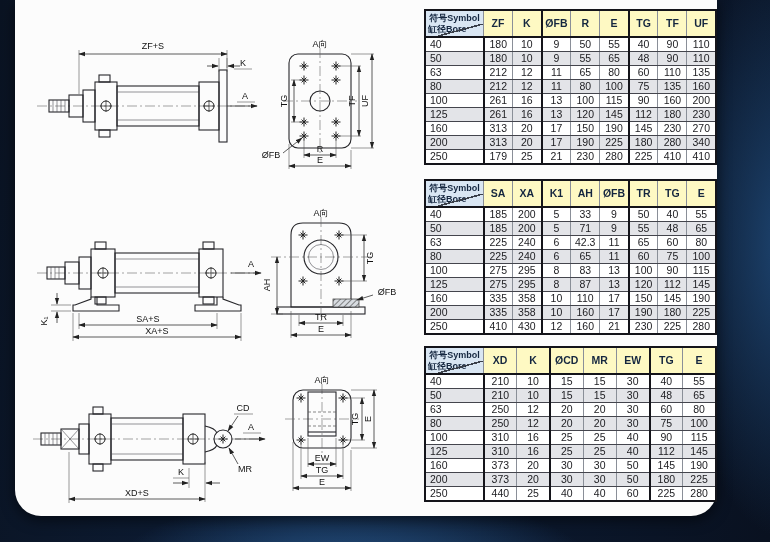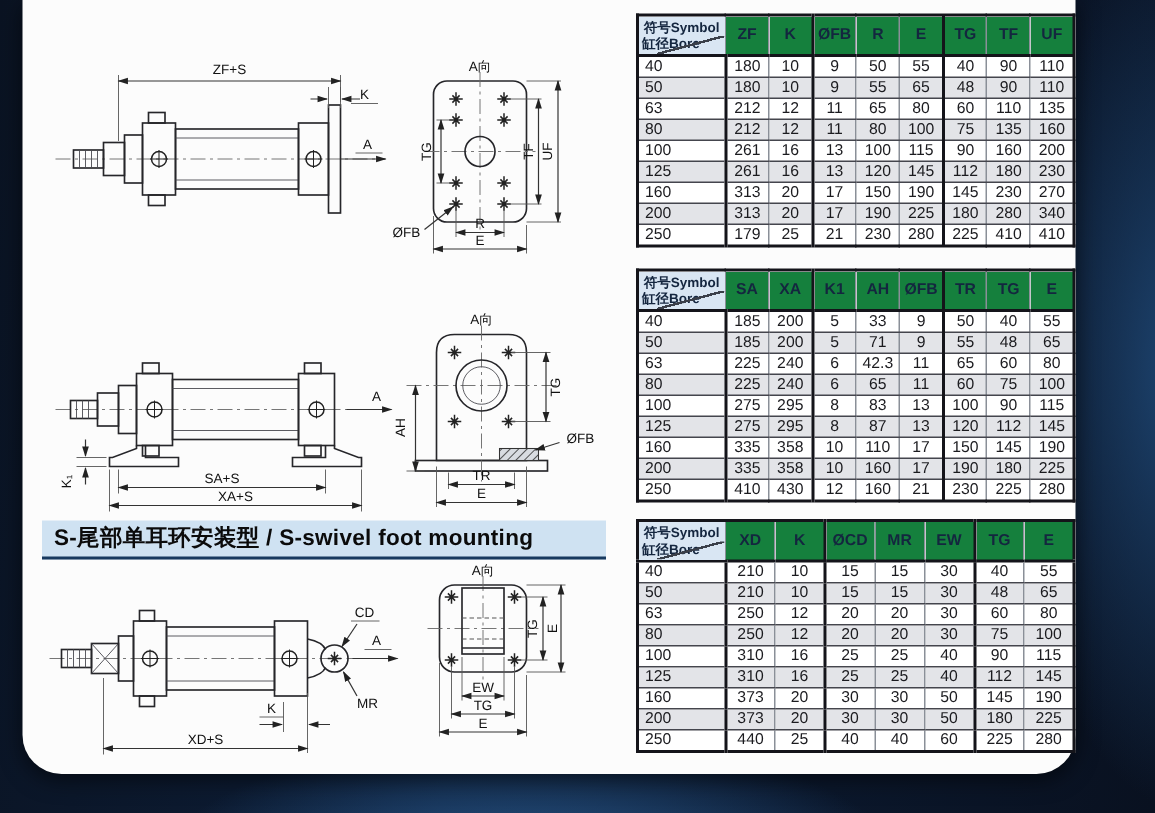--- a/index.html
+++ b/index.html
@@ -29,21 +29,21 @@
     position:absolute;left:409px;width:293px;table-layout:fixed;
     border-collapse:collapse;background:#fff;border:2px solid #14141a;
     font-size:10.5px;
   }
   table.dim-table th,table.dim-table td{
     border:1px solid #8a8f98;border-top-color:#44454d;border-bottom-color:#44454d;
     text-align:center;padding:0;height:13px;line-height:13px;color:#1b1b1f;
     font-weight:normal;overflow:hidden;
   }
   table.dim-table thead th{
-    background:#15803d;color:#14263f;font-weight:bold;height:25px;line-height:11px;
+    background:#fef9c3;color:#14263f;font-weight:bold;height:25px;line-height:11px;
     border-bottom:2px solid #14141a;
   }
   table.dim-table th.corner{width:57px;position:relative;background:#d9e6f3;}
   .corner .ctop{display:block;font-size:9px;text-align:center;margin-top:1px}
   .corner .cbot{display:block;font-size:9px;text-align:left;padding-left:2px}
   .corner:after{
     content:"";position:absolute;left:12px;right:0;top:13px;bottom:0;
     background:linear-gradient(to bottom right,transparent calc(50% - .8px),#3a3f49 calc(50% - .8px),#3a3f49 calc(50% + .8px),transparent calc(50% + .8px));
   }
   table.dim-table .bore{text-align:left;padding-left:4px;}
@@ -236,21 +236,20 @@
       <line class="ext" x1="322" y1="110" x2="322" y2="121"></line>
       <line class="dim" x1="278" y1="118" x2="322" y2="118" marker-start="url(#arr)" marker-end="url(#arr)"></line>
       <text class="lbl" x="300" y="115" text-anchor="middle">TR</text>
       <line class="ext" x1="270" y1="106" x2="270" y2="133"></line>
       <line class="ext" x1="330" y1="106" x2="330" y2="133"></line>
       <line class="dim" x1="270" y1="130" x2="330" y2="130" marker-start="url(#arr)" marker-end="url(#arr)"></line>
       <text class="lbl" x="300" y="127" text-anchor="middle">E</text>
     </g>
   </svg>
 
-  <div class="sec-head" style="top:347px">S-尾部单耳环安装型 / S-swivel foot  mounting</div>
 
   <svg class="diagram" style="top:372px" width="398" height="138" viewBox="0 0 398 138">
 
     <g>
       <line class="cl" x1="12" y1="67" x2="244" y2="67"></line>
       <rect class="ol" x="20" y="61" width="20" height="12"></rect>
       <path class="thin" d="M24 61V73M28 61V73M32 61V73M36 61V73"></path>
       <rect class="ol" x="40" y="57" width="18" height="20"></rect>
       <path class="thin" d="M40 57L58 77M40 77L58 57"></path>
       <rect class="ol" x="58" y="52" width="10" height="30"></rect>

